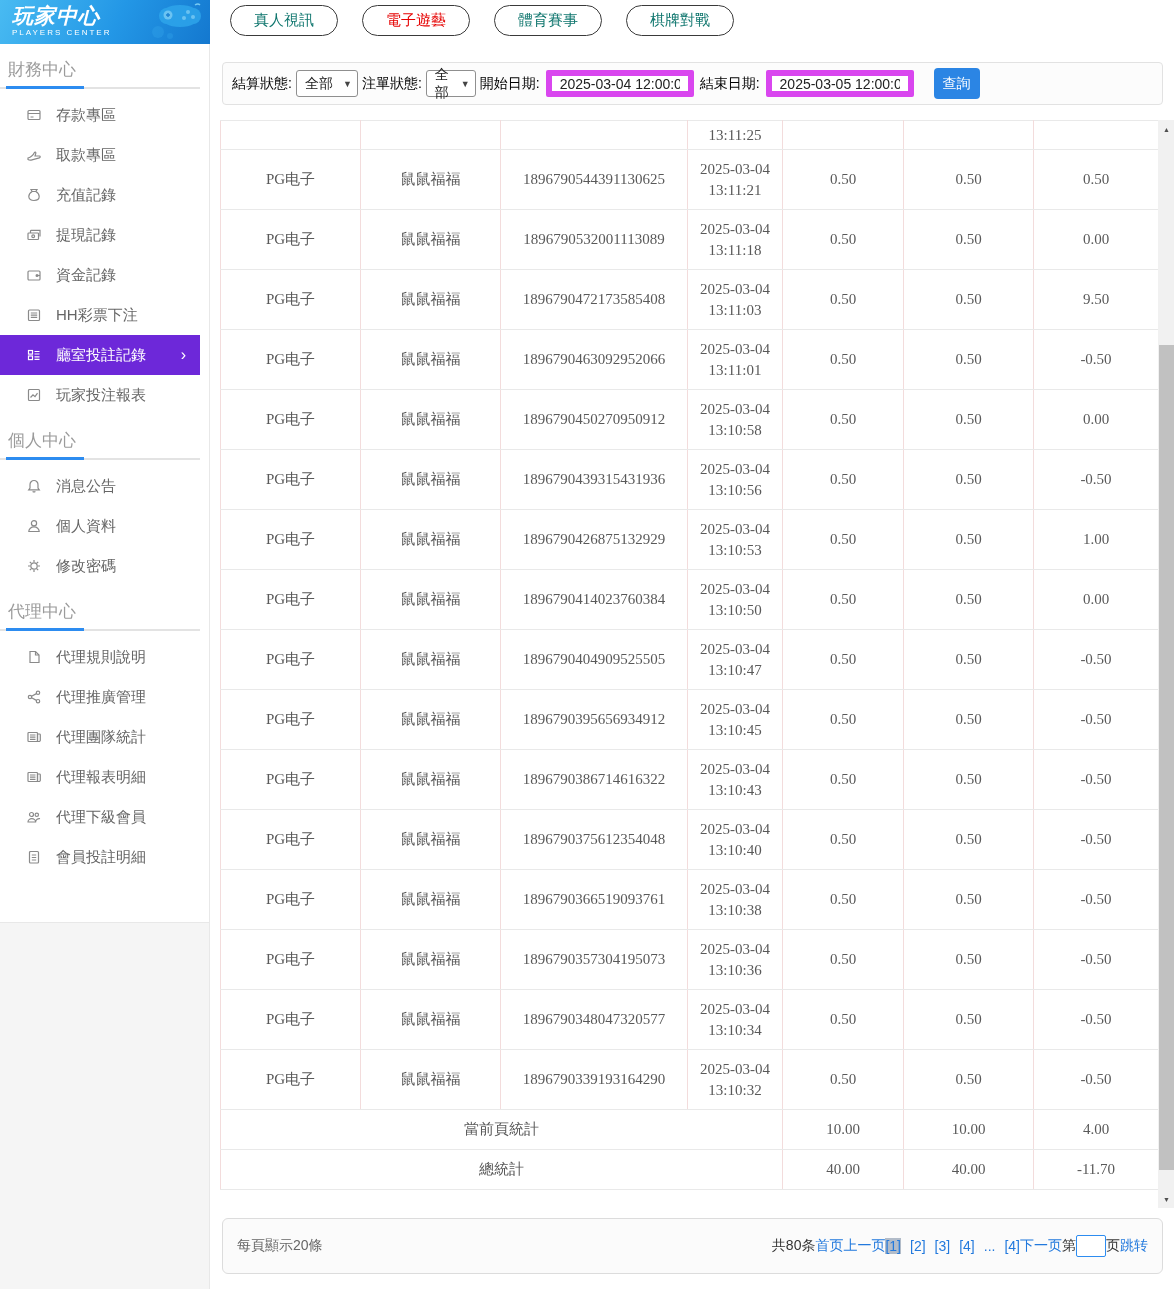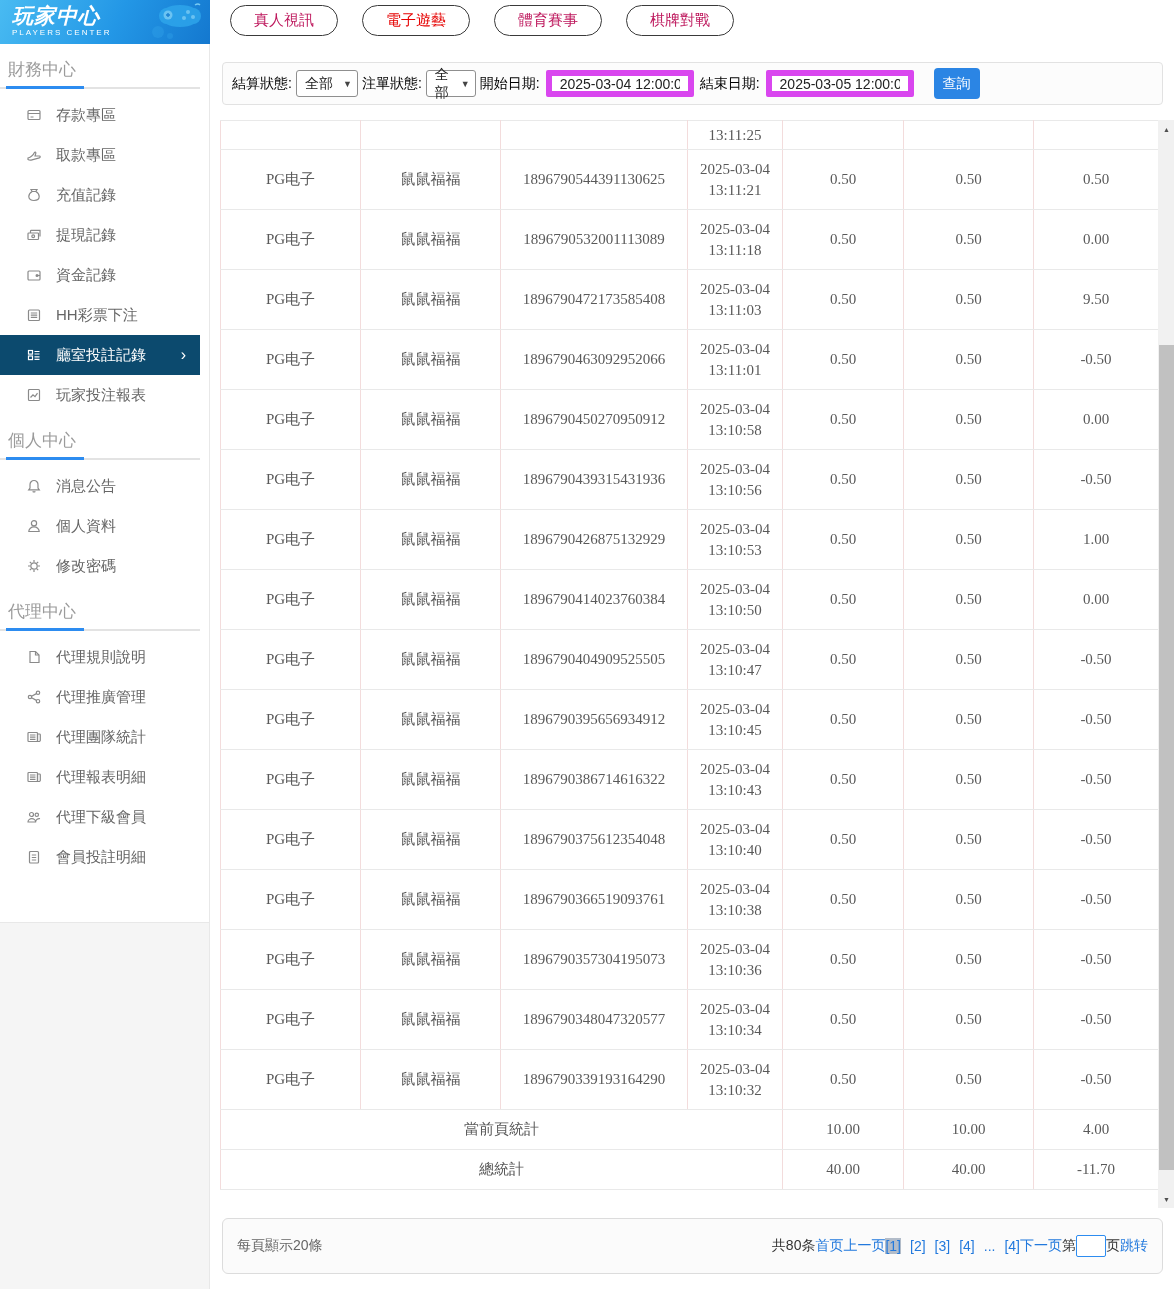--- a/index.html
+++ b/index.html
@@ -18,32 +18,32 @@
   .logo-art { position:absolute; right:4px; top:2px; opacity:.8; }
 
   .side-section-title { color:#9b9b9b; font-size:17px; padding:14px 0 6px 8px; }
   .side-rule { position:relative; height:2px; background:#e3e3e3; width:200px; margin-bottom:6px; }
   .side-rule::before { content:""; position:absolute; left:6px; top:-1px; width:78px; height:3px; background:#2d8cf0; }
 
   .side-item { position:relative; display:flex; align-items:center; height:40px;
                color:#666; font-size:15px; cursor:pointer; width:200px; }
   .si-icon { width:16px; height:16px; margin:0 14px 0 26px; color:#8a8a8a; flex:0 0 16px; }
   .si-icon svg { width:16px; height:16px; display:block; }
-  .side-item.active { background:#0c4a6e; color:#fff; }
+  .side-item.active { background:#6d28d9; color:#fff; }
   .side-item.active .si-icon { color:#fff; }
   .si-chev { position:absolute; right:14px; font-size:16px; color:#fff; }
   .sidebar-bottom { position:absolute; left:0; top:922px; width:209px; height:367px;
                     background:#f5f5f5; border-top:1px solid #e8e8e8; }
 
   
   .main { position:absolute; left:210px; top:0; width:964px; height:1289px; background:#fff; }
 
   .tabs-row { position:absolute; left:20px; top:5px; display:flex; gap:24px; }
   .tab-pill { height:31px; padding:0 23px; border:1.5px solid #3a3a3a; border-radius:16px;
-              background:#fff; font-size:15px; color:#be185d; cursor:pointer;
+              background:#fff; font-size:15px; color:#0f766e; cursor:pointer;
               font-family:"Liberation Sans","DejaVu Sans",sans-serif; }
   .tab-pill.active { color:#e60000; }
 
   .filter-box { position:absolute; left:12px; top:62px; width:941px; height:43px;
                 border:1px solid #e2e2e2; border-radius:4px; background:#fcfcfc;
                 display:flex; align-items:center; padding-left:9px; }
   .f-label { font-size:14px; color:#000000; white-space:nowrap; }
   .f-select { display:inline-flex; align-items:center; justify-content:space-between;
               border:1px solid #8f8f8f; border-radius:3px; background:#fff; height:27px;
               font-size:14px; color:#222; padding:0 5px 0 8px; margin:0 4px; cursor:pointer; }

